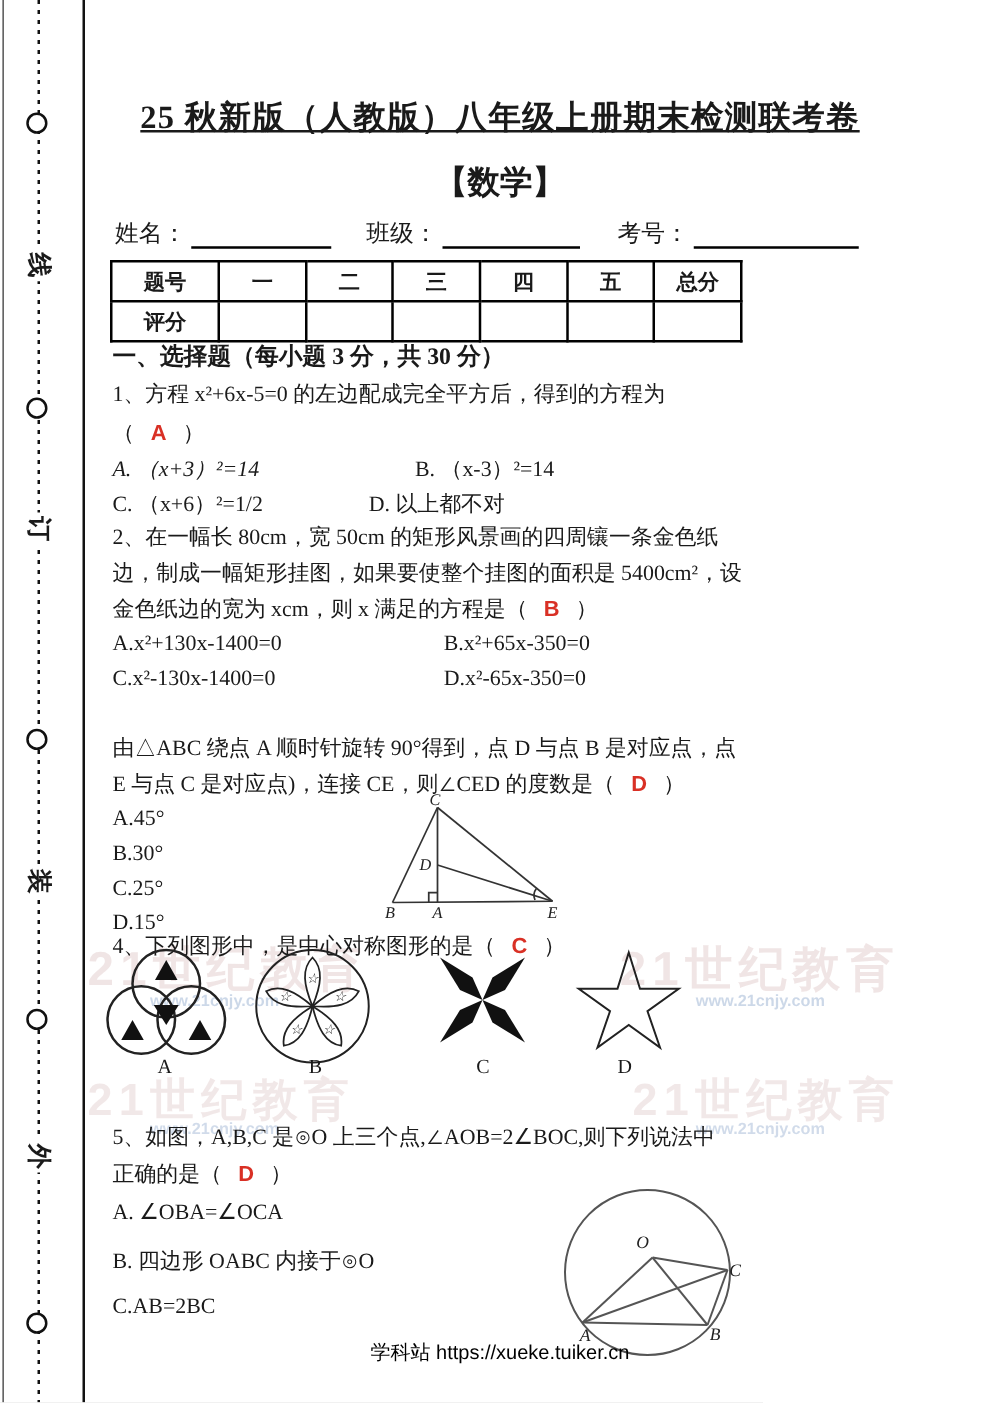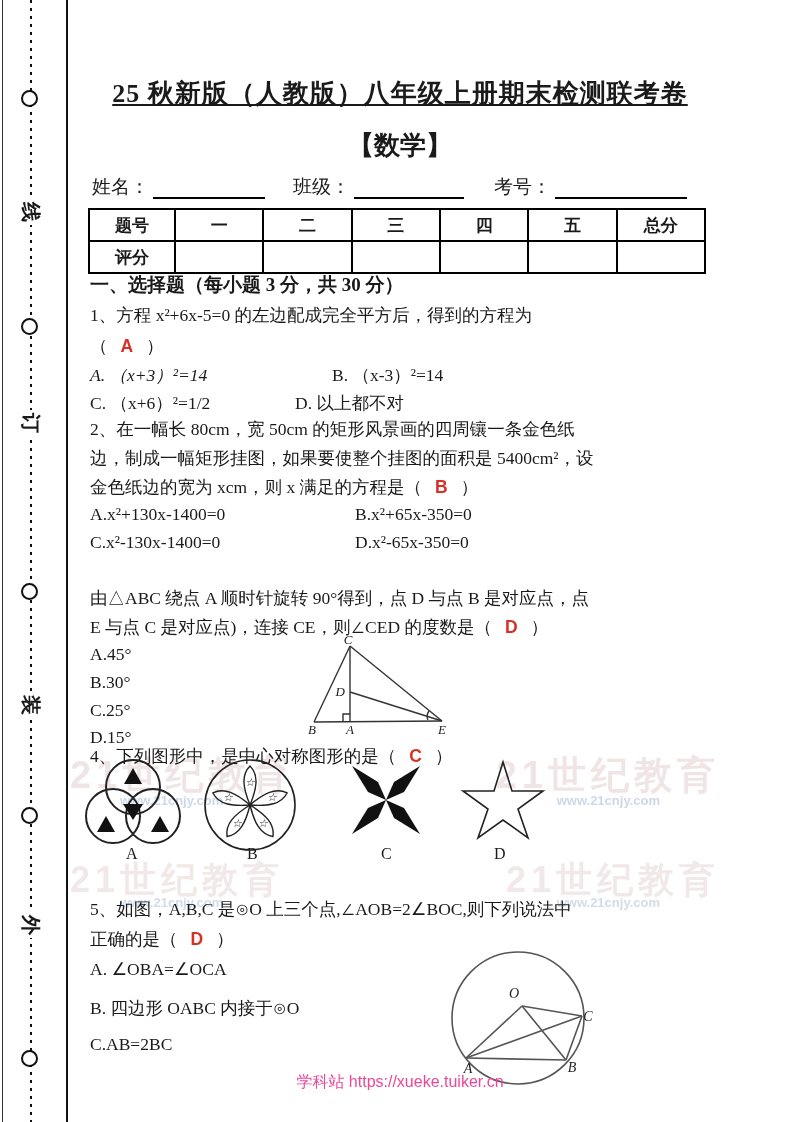--- a/index.html
+++ b/index.html
@@ -19,21 +19,21 @@
   .title{position:absolute; top:76px; left:60px; width:680px; text-align:center;
     font-size:26px; font-weight:bold; letter-spacing:1px; z-index:2;text-decoration:underline;}
   .subtitle{position:absolute; top:128px; left:60px; width:680px; text-align:center;
     font-size:26px; font-weight:bold; z-index:2;}
   .info-row{position:absolute; top:174px; left:92px; width:616px; display:flex;
     align-items:flex-end; font-size:19px; font-weight:normal; z-index:2;}
   .blank{display:inline-block; border-bottom:2px solid #000; height:16px; margin:0 2px 1px 4px;}
   .blank.b1{width:112px; margin-right:28px;}
   .blank.b2{width:110px; margin-right:30px;}
   .blank.b3{width:132px;}
-  table.score{position:absolute; top:208px; left:88px; width:618px; border-collapse:collapse;
+  table.score{position:absolute; top:208px; left:88px; width:506px; border-collapse:collapse;
     z-index:2; table-layout:fixed;}
   table.score td{border:2px solid #000; text-align:center; font-size:17px; font-weight:bold;
     padding:0; height:30px;}
   table.score td.c0{width:84px;}
   .heading{position:absolute; left:90px; top:272px; font-size:19px; font-weight:bold; z-index:2;}
   .line{position:absolute; left:90px; font-size:17.5px; white-space:nowrap; z-index:2;}
   .ans{font-family:"Liberation Sans", sans-serif; font-weight:bold; margin:0 13px;}
   .colA{display:inline-block;}
   .q1a{width:242px;font-style:italic;} .q1c{width:205px;} .q2a{width:265px;}
   .fig{position:absolute; z-index:2;}
@@ -240,15 +240,15 @@
       <line x1="18" y1="112" x2="134" y2="70"></line>
       <line x1="18" y1="112" x2="118" y2="114"></line>
       <line x1="118" y1="114" x2="134" y2="70"></line>
     </g>
     <text x="66" y="52" font-size="14" text-anchor="middle">O</text>
     <text x="140" y="75" font-size="14" text-anchor="middle">C</text>
     <text x="124" y="126" font-size="14" text-anchor="middle">B</text>
     <text x="20" y="127" font-size="14" text-anchor="middle">A</text>
   </svg>
 
-  <div class="footer" style="color:#ec4899">学科站 https://xueke.tuiker.cn</div>
+  <div class="footer" style="color:#000000">学科站 https://xueke.tuiker.cn</div>
 
 </div>
 
 </body></html>

